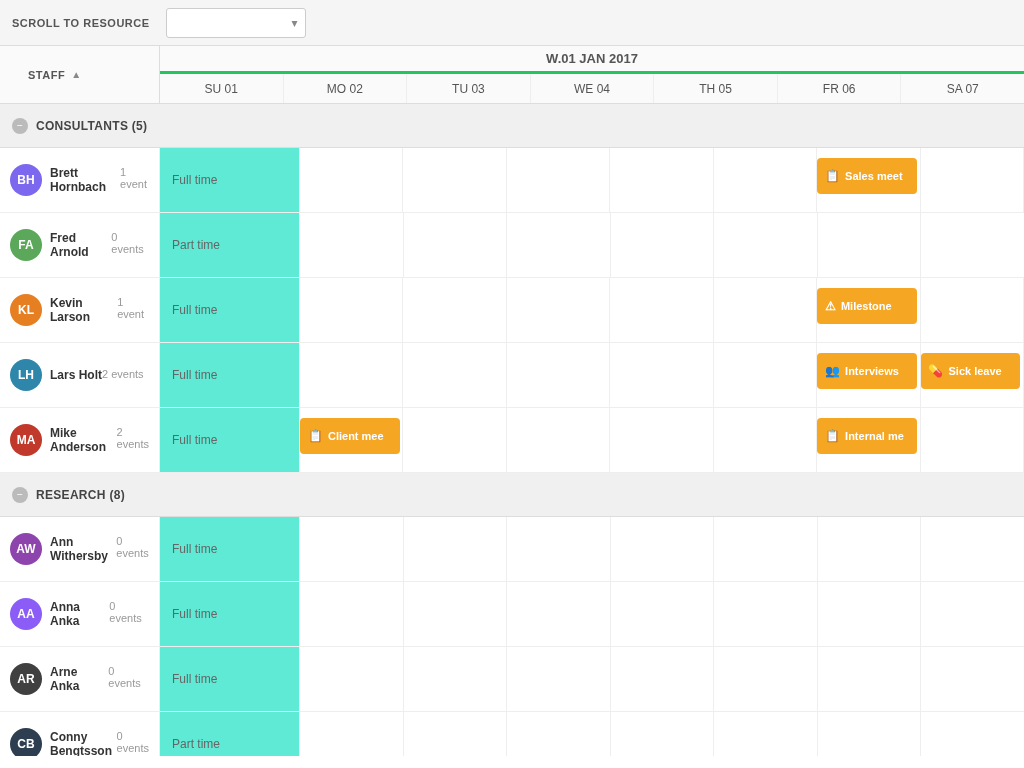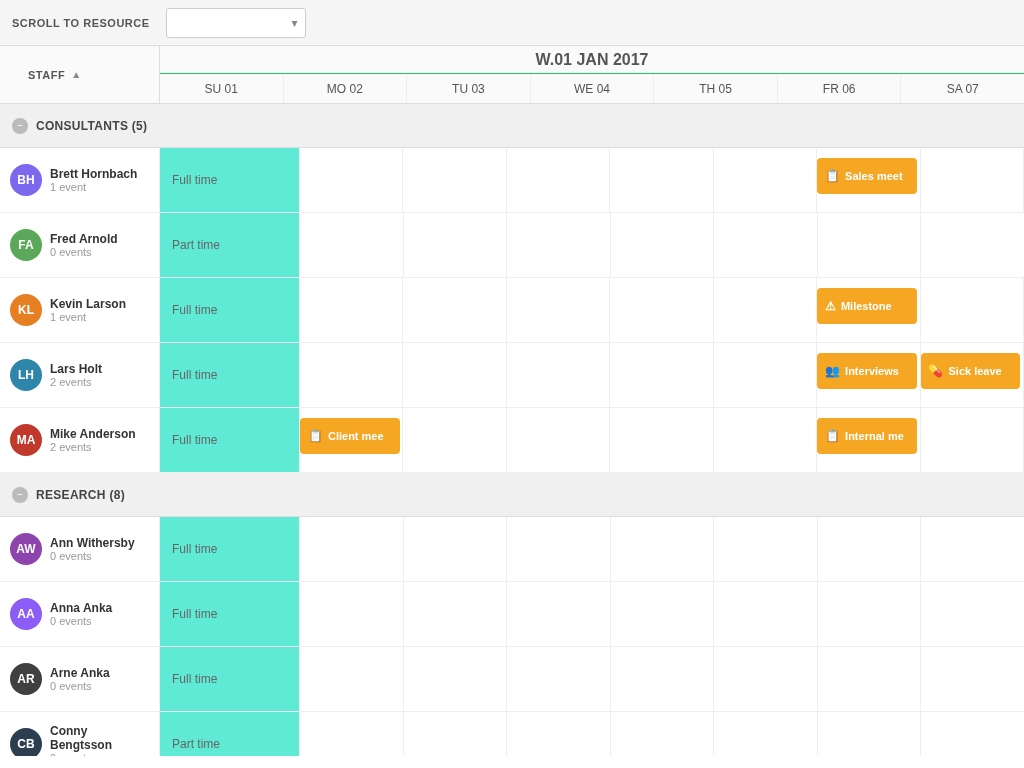--- a/index.html
+++ b/index.html
@@ -96,24 +96,24 @@
       flex: 1;
       display: flex;
       flex-direction: column;
       background: #fafafa;
     }
     .week-title {
       display: flex;
       align-items: center;
       justify-content: center;
       height: 28px;
-      font-size: 16px;
+      font-size: 13px;
       font-weight: 600;
       color: #555;
-      border-bottom: 1px solid #22c55e;
+      border-bottom: 3px solid #22c55e;
     }
     .day-headers {
       display: flex;
       flex: 1;
     }
     .day-cell-header {
       flex: 1;
       display: flex;
       align-items: center;
       justify-content: center;
@@ -184,21 +184,21 @@
       background: #ccc;
       flex-shrink: 0;
       overflow: hidden;
       display: flex;
       align-items: center;
       justify-content: center;
       font-size: 12px;
       font-weight: 600;
       color: #fff;
     }
-    .staff-info { display: flex; flex-direction: column; }
+    .staff-info { display: flex; }
     .staff-name { font-size: 12px; font-weight: 600; color: #333; }
     .staff-events { font-size: 11px; color: #999; }
 
     .emp-cell {
       width: 140px;
       min-width: 140px;
       display: flex;
       align-items: center;
       padding: 0 12px;
       font-size: 12px;

